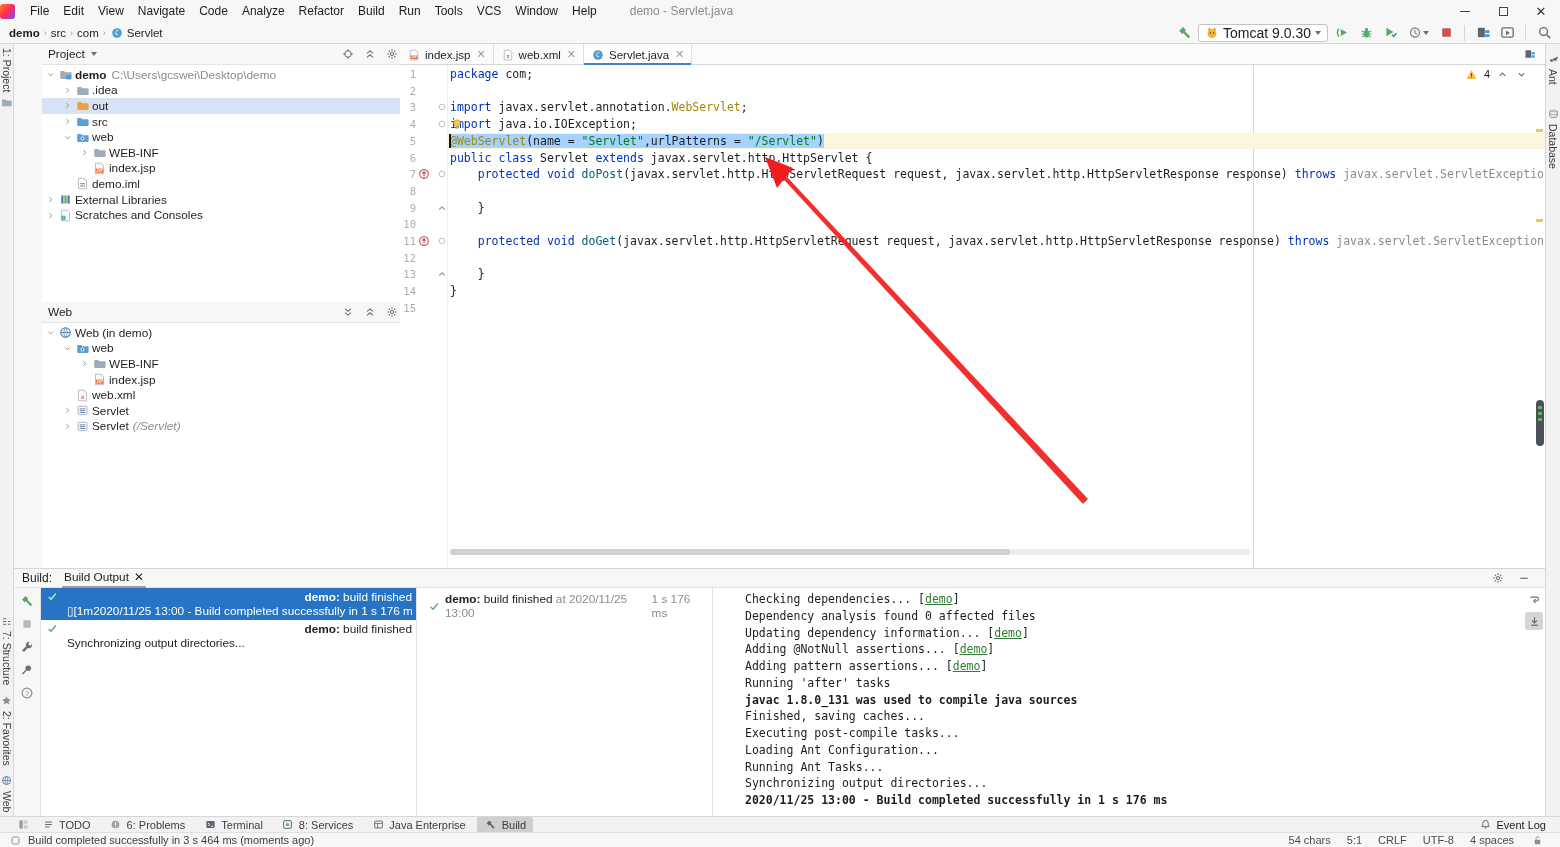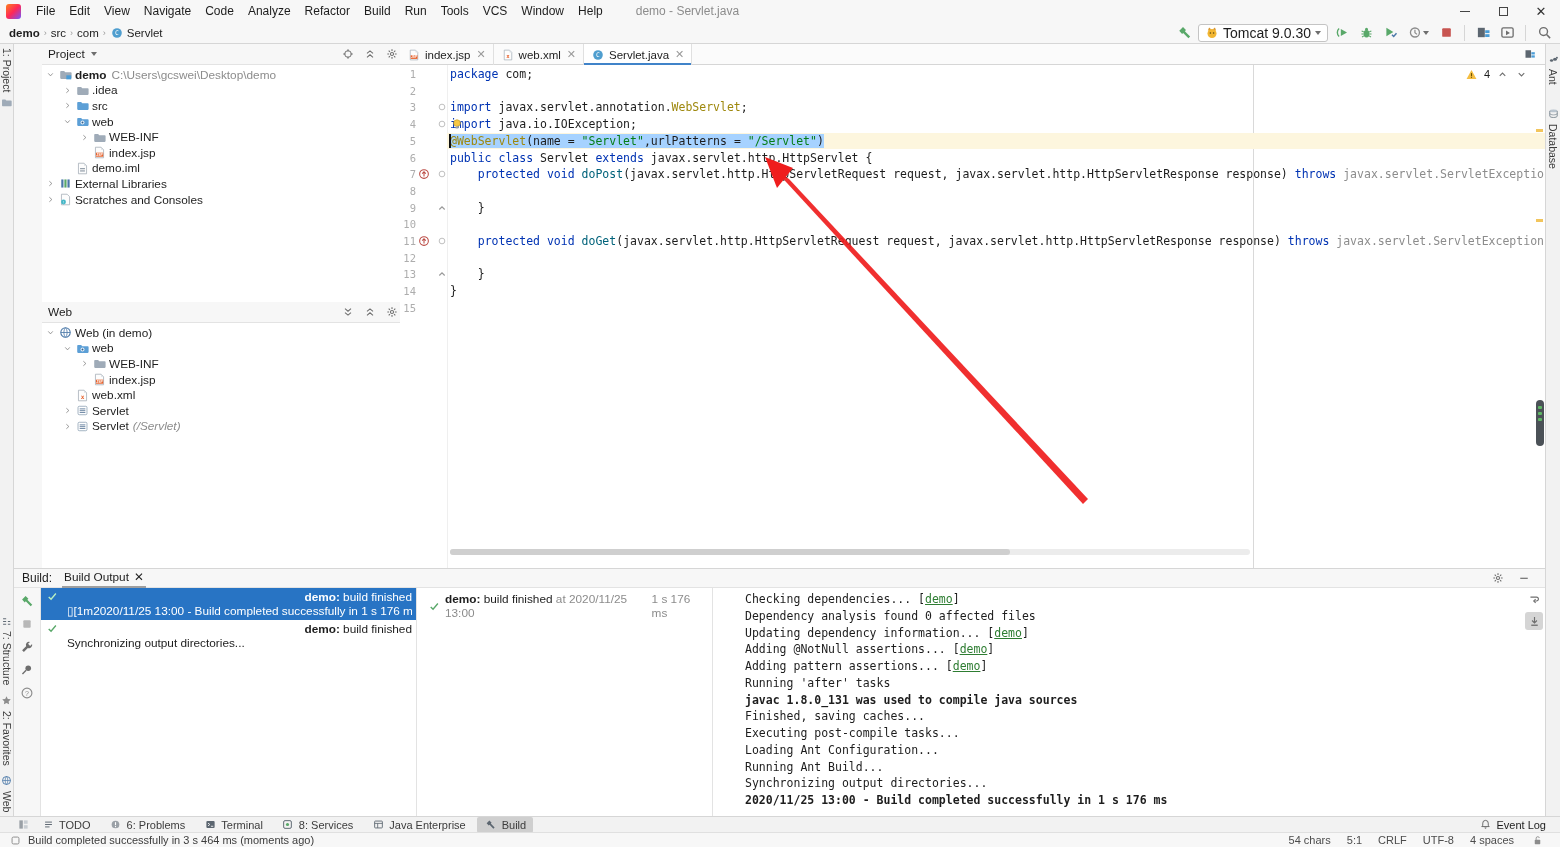--- a/index.html
+++ b/index.html
@@ -5,21 +5,21 @@
   *{margin:0;padding:0;box-sizing:border-box;}
   html,body{width:1560px;height:847px;overflow:hidden;}
   body{font-family:"Liberation Sans",sans-serif;color:#1d1d1d;background:#f7f7f7;font-size:12px;}
   #app{position:relative;width:1560px;height:847px;background:#f7f7f7;}
   .abs{position:absolute;}
   .flex{display:flex;align-items:center;}
   .ic{display:inline-flex;width:14px;height:14px;align-items:center;justify-content:center;flex:none;}
   .ic svg{width:13px;height:13px;display:block;}
   .ic.sm svg{width:11px;height:11px;}
   
-  #titlebar{left:0;top:0;width:1560px;height:22px;background:#f7f7f7;display:flex;align-items:center;padding-left:6px;}
+  #titlebar{left:0;top:0;width:1560px;height:22px;background:#f7f7f7;display:flex;align-items:center;}
   #logo{width:15px;height:15px;border-radius:3px;background:linear-gradient(135deg,#fc801d 0%,#fe2857 50%,#7256ff 100%);margin-right:8px;flex:none;}
   .menu-item{padding:0 7px;height:22px;display:flex;align-items:center;cursor:default;}
   #win-title{color:#8c8c8c;margin-left:26px;}
   #win-controls{position:absolute;right:0;top:0;height:22px;display:flex;}
   .win-btn{width:38px;height:22px;display:flex;align-items:center;justify-content:center;color:#333;}
   .glyph-min{width:10px;height:1px;background:#444;display:inline-block;}
   .glyph-max{width:9px;height:9px;border:1px solid #444;display:inline-block;}
   .glyph-close{font-size:13px;line-height:1;}
   
   #toolbar{left:0;top:22px;width:1560px;height:22px;border-bottom:1px solid #d6d6d6;display:flex;align-items:center;padding:0 6px;background:#f7f7f7;}
@@ -351,20 +351,33 @@
               <path d="M6 4l4.4 4L6 12" stroke="#7e7e7e" fill="none" stroke-width="1.4"></path>
             </svg>
           </span>
           <span class="ic">
             <svg viewBox="0 0 16 16" style="width:13px;height:13px;display:block">
               <path d="M1.5 4.6c0-.6.4-1 1-1h3.8l1.4 1.6h6.8c.6 0 1 .4 1 1v6.2c0 .6-.4 1-1 1h-12c-.6 0-1-.4-1-1z" fill="#9fabb8"></path>
             </svg>
           </span>
           <span class="tree-label">.idea</span>
         </div>
+        <div class="tree-row sel" style="padding-left: 21px;">
+          <span class="chev">
+            <svg viewBox="0 0 16 16" style="width:9px;height:9px;display:block">
+              <path d="M6 4l4.4 4L6 12" stroke="#7e7e7e" fill="none" stroke-width="1.4"></path>
+            </svg>
+          </span>
+          <span class="ic">
+            <svg viewBox="0 0 16 16" style="width:13px;height:13px;display:block">
+              <path d="M1.5 4.6c0-.6.4-1 1-1h3.8l1.4 1.6h6.8c.6 0 1 .4 1 1v6.2c0 .6-.4 1-1 1h-12c-.6 0-1-.4-1-1z" fill="#e8a33d"></path>
+            </svg>
+          </span>
+          <span class="tree-label">out</span>
+        </div>
         <div class="tree-row" style="padding-left: 21px;">
           <span class="chev">
             <svg viewBox="0 0 16 16" style="width:9px;height:9px;display:block">
               <path d="M6 4l4.4 4L6 12" stroke="#7e7e7e" fill="none" stroke-width="1.4"></path>
             </svg>
           </span>
           <span class="ic">
             <svg viewBox="0 0 16 16" style="width:13px;height:13px;display:block">
               <path d="M1.5 4.6c0-.6.4-1 1-1h3.8l1.4 1.6h6.8c.6 0 1 .4 1 1v6.2c0 .6-.4 1-1 1h-12c-.6 0-1-.4-1-1z" fill="#5c9fd6"></path>
             </svg>
@@ -839,21 +852,21 @@
         <div class="con-line"><span>Checking dependencies... [</span><span class="con-l">demo</span><span>]</span></div>
         <div class="con-line"><span>Dependency analysis found 0 affected files</span></div>
         <div class="con-line"><span>Updating dependency information... [</span><span class="con-l">demo</span><span>]</span></div>
         <div class="con-line"><span>Adding @NotNull assertions... [</span><span class="con-l">demo</span><span>]</span></div>
         <div class="con-line"><span>Adding pattern assertions... [</span><span class="con-l">demo</span><span>]</span></div>
         <div class="con-line"><span>Running 'after' tasks</span></div>
         <div class="con-line"><span class="con-b">javac 1.8.0_131 was used to compile java sources</span></div>
         <div class="con-line"><span>Finished, saving caches...</span></div>
         <div class="con-line"><span>Executing post-compile tasks...</span></div>
         <div class="con-line"><span>Loading Ant Configuration...</span></div>
-        <div class="con-line"><span>Running Ant Build...</span></div>
+        <div class="con-line"><span>Running Ant Tasks...</span></div>
         <div class="con-line"><span>Synchronizing output directories...</span></div>
         <div class="con-line"><span class="con-b">2020/11/25 13:00 - Build completed successfully in 1 s 176 ms</span></div>
       </div>
     <div id="console-icons">
         <span class="cbtn">
           <svg viewBox="0 0 16 16" style="width:13px;height:13px;display:block">
             <path d="M3 5h7.4a2.4 2.4 0 0 1 0 4.8H7.6" fill="none" stroke="#6e6e6e" stroke-width="1.4"></path>
             <path d="M9.4 7.4L7 9.8l2.4 2.4" stroke="#6e6e6e" fill="none" stroke-width="1.3"></path>
           </svg>
         </span>

